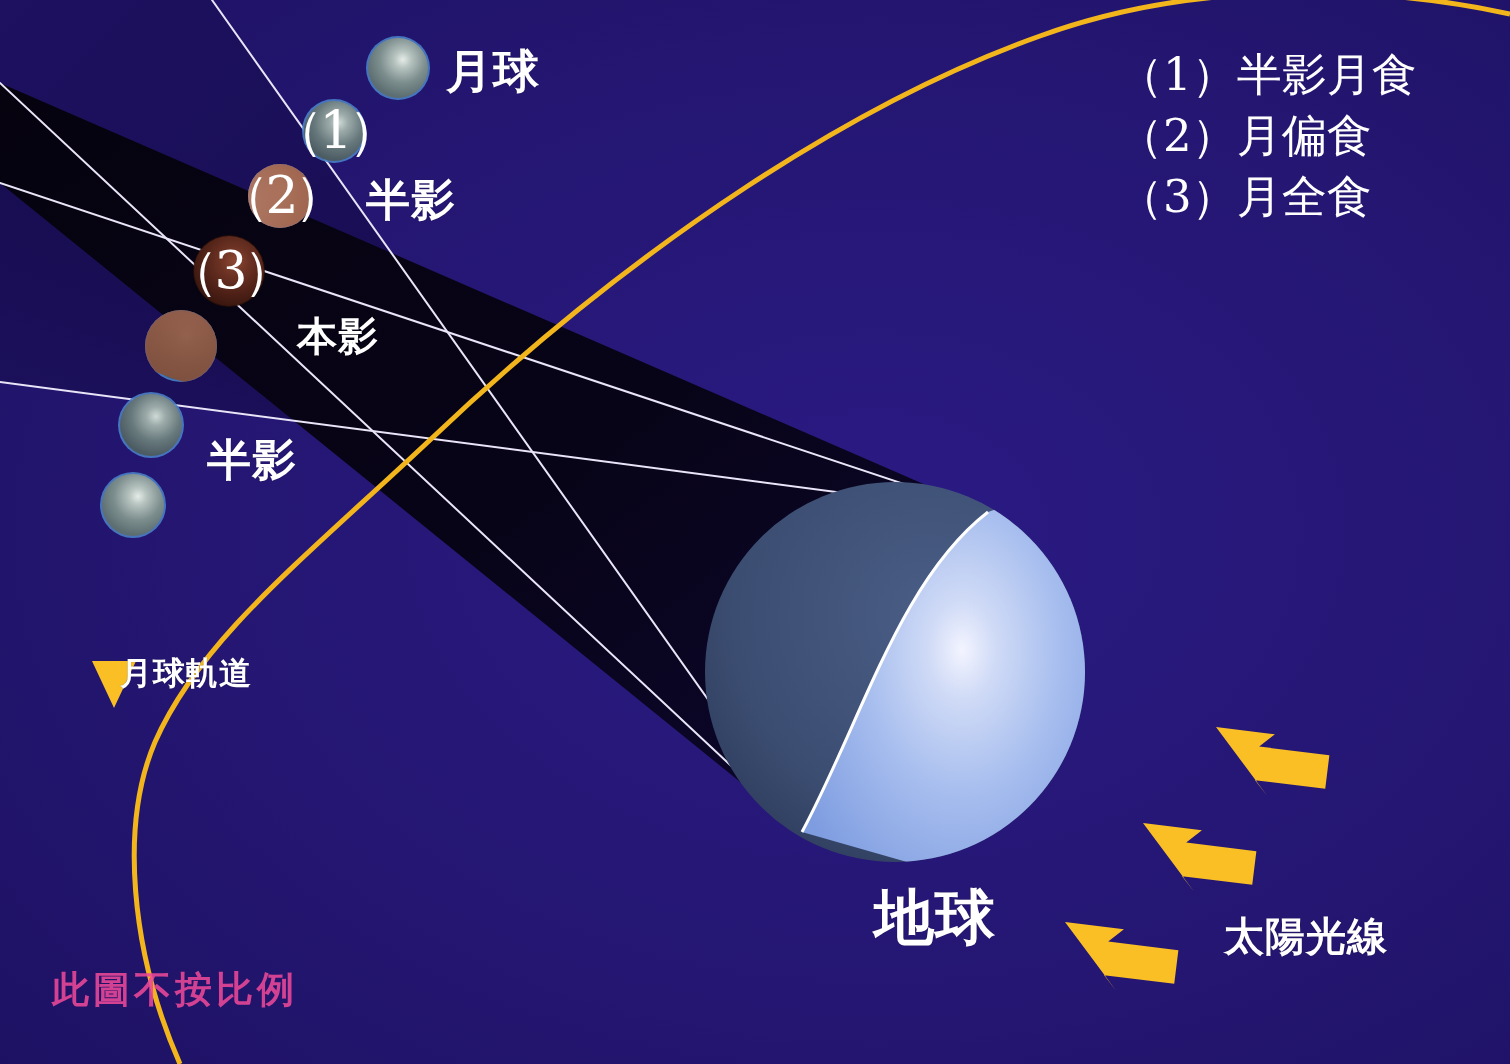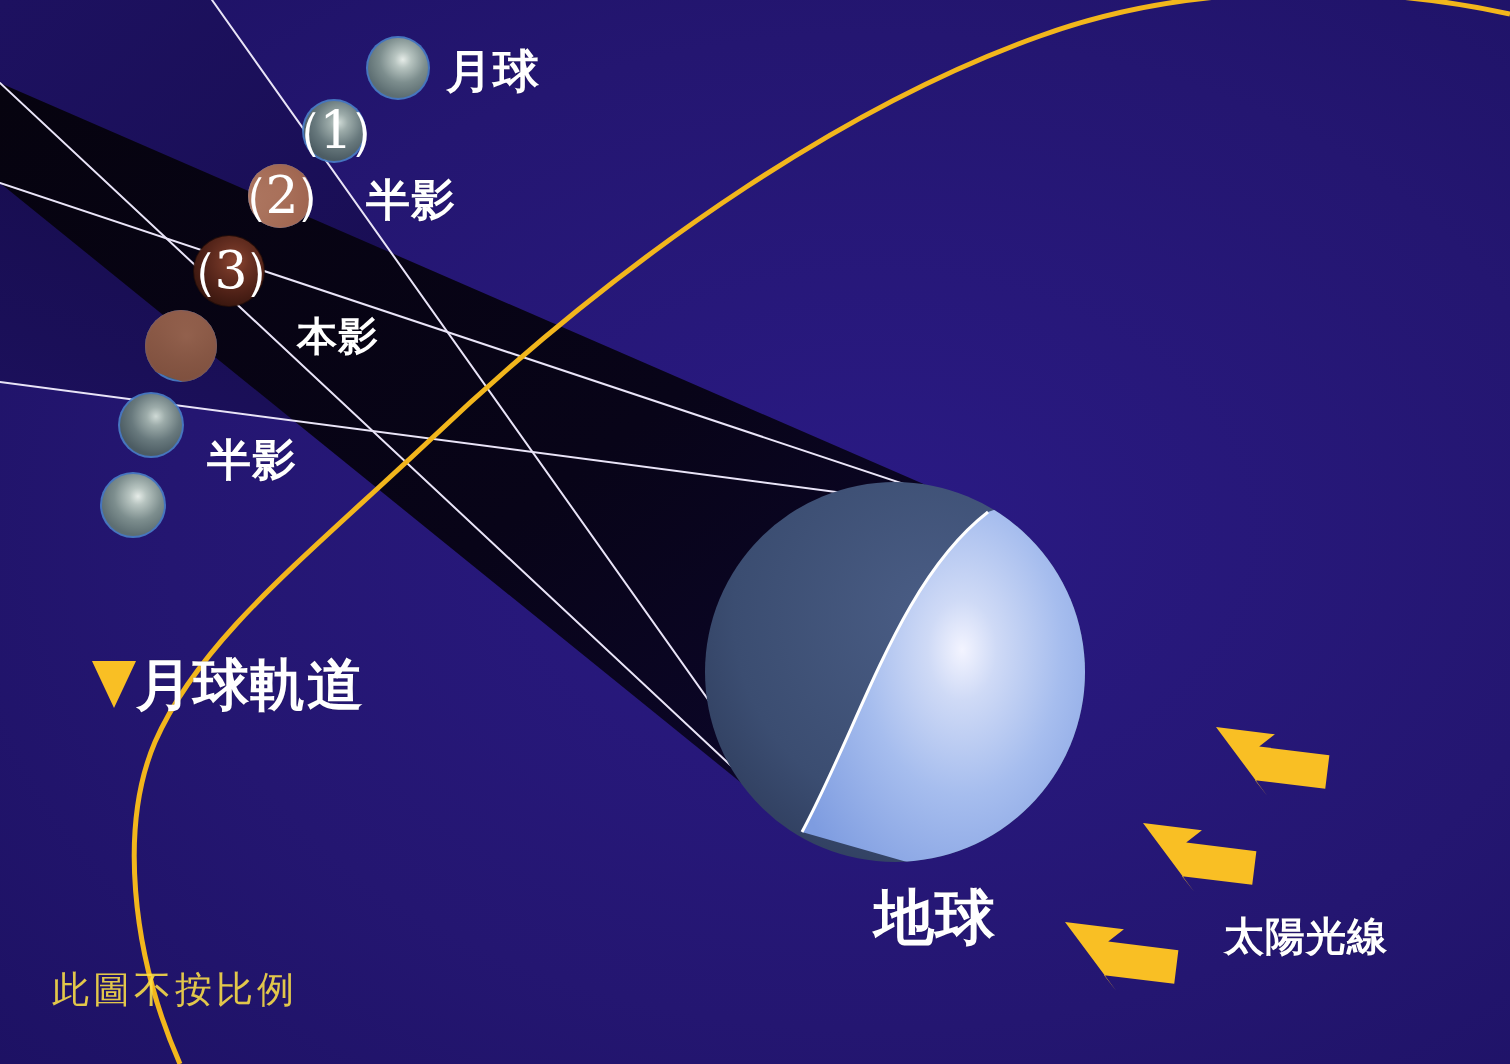--- a/index.html
+++ b/index.html
@@ -19,38 +19,38 @@
     font-weight:700;
     white-space:nowrap;
     line-height:1.0;
     letter-spacing:1px;
     text-shadow:0 0 1px rgba(0,0,0,.45);
   }
   #moon-label{left:446px;top:48px;font-size:46px;}
   #penumbra-label-1{left:366px;top:178px;font-size:44px;}
   #umbra-label{left:297px;top:316px;font-size:40px;}
   #penumbra-label-2{left:207px;top:438px;font-size:44px;}
-  #orbit-label{left:136px;top:657px;font-size:56px;}
+  #orbit-label{left:120px;top:657px;font-size:32px;}
   #earth-label{left:874px;top:887px;font-size:60px;}
   #sunray-label{left:1224px;top:916px;font-size:40px;}
 
   #legend{
     position:absolute;left:1118px;top:44px;
     font-size:45px;line-height:1.36;
     color:#ffffff;font-weight:400;
     font-family:"DejaVu Serif","Liberation Serif",serif;
     letter-spacing:0px;
   }
   #legend div{white-space:nowrap;}
 
   #notscale{
     position:absolute;left:52px;top:965px;
-    font-size:37px;color:#fde047;
+    font-size:37px;color:#ec4899;
     font-family:"DejaVu Serif","Liberation Serif",serif;
-    letter-spacing:4px;white-space:nowrap;font-weight:400;
+    letter-spacing:4px;white-space:nowrap;font-weight:700;
     opacity:.88;
   }
 
   .moonnum{
     position:absolute;
     color:#ffffff;
     font-family:"DejaVu Serif","Liberation Serif",serif;
     font-size:52px;
     font-weight:400;
     transform:translate(-50%,-50%);
@@ -234,16 +234,21 @@
   <div class="lbl" id="orbit-label">月球軌道</div>
 
   <div class="lbl" id="earth-label">地球</div>
 
   <div class="lbl" id="sunray-label">太陽光線</div>
 
   <div class="moonnum" style="left:334px;top:131px;">（1）</div>
   <div class="moonnum" style="left:280px;top:196px;">（2）</div>
   <div class="moonnum" style="left:229px;top:271px;">（3）</div>
 
+  <div id="legend">
+    <div>（1）半影月食</div>
+    <div>（2）月偏食</div>
+    <div>（3）月全食</div>
+  </div>
 
   <div id="notscale">此圖不按比例</div>
 
 </div>
 
 </body></html>

